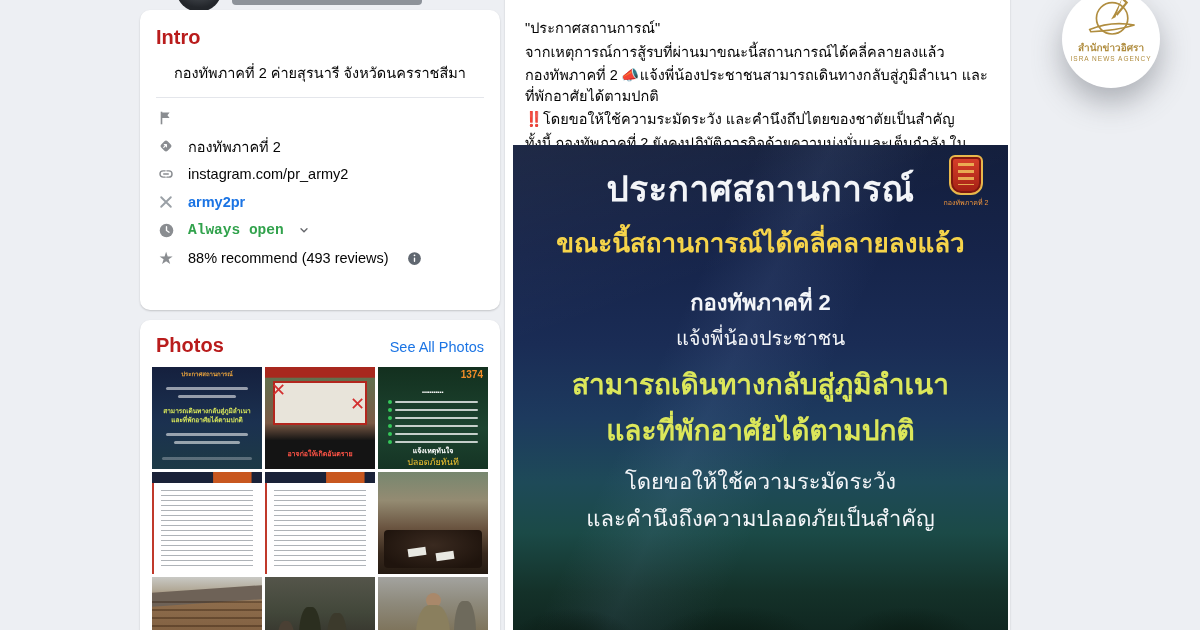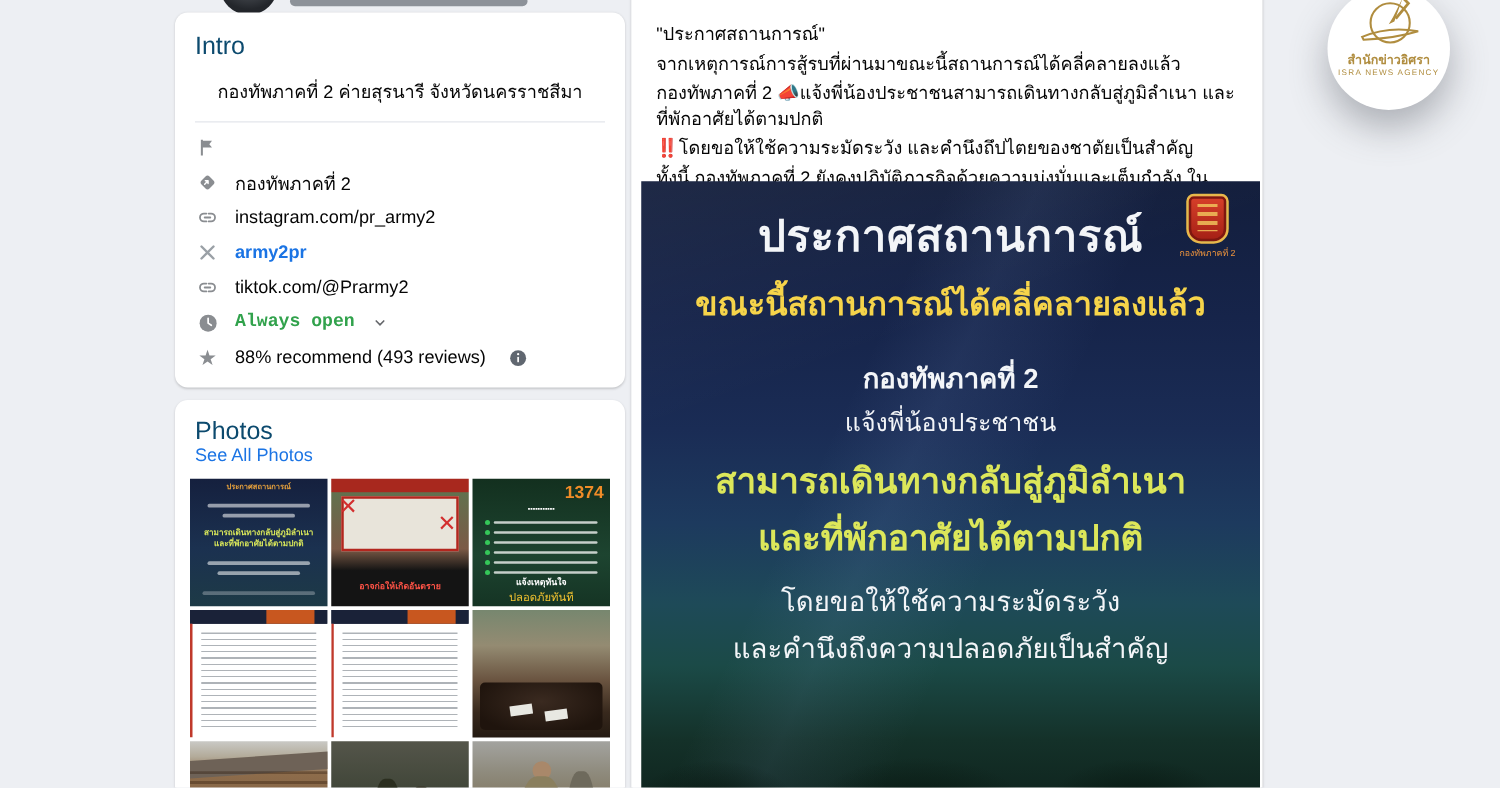--- a/index.html
+++ b/index.html
@@ -10,50 +10,50 @@
   
   .cut-avatar { position:absolute; left:176px; top:-34px; width:46px; height:46px; border-radius:50%;
     background:radial-gradient(circle at 50% 30%, #6a6f76, #23262b 70%); }
   .cut-textbar { position:absolute; left:232px; top:-3px; width:190px; height:8px; border-radius:4px; background:#8d9299; }
   .cut-bluedot { position:absolute; left:521px; top:-19px; width:26px; height:26px; border-radius:50%; background:#1877f2; }
 
   .card { position:absolute; background:#fff; border-radius:10px; box-shadow:0 1px 2px rgba(0,0,0,.18); }
 
   
   #intro-card { left:140px; top:10px; width:360px; height:300px; padding:16px 16px 10px; }
-  .card-title { font-size:20px; font-weight:normal; color:#0c4a6e; }
+  .card-title { font-size:20px; font-weight:bold; color:#b91c1c; }
   #intro-bio { margin-top:12px; text-align:center; font-size:14.5px; color:#050505; }
   #intro-divider { margin:13px 0 6px; border-top:1px solid #e4e6eb; }
   .intro-row { display:flex; align-items:center; height:28px; gap:12px; font-size:14.5px; color:#050505; }
   .intro-row .ic { width:20px; height:20px; flex:0 0 20px; display:flex; align-items:center; justify-content:center; }
   .intro-row svg { display:block; }
   .link-blue { color:#1b74e4; font-weight:bold; }
   .green { color:#31a24c; font-weight:bold;font-family:Liberation Mono, monospace; }
   .chev { margin-left:2px; }
   .star-glyph { font-size:17px; color:#8a8d91; line-height:1; }
   .info-badge { margin-left:6px; }
 
   
   #photos-card { left:140px; top:320px; width:360px; height:320px; padding:14px 12px 12px; }
-  #photos-head { display:flex; align-items:baseline; justify-content:space-between; padding:0 4px;flex-direction:column; }
+  #photos-head { display:flex; align-items:baseline; justify-content:space-between; padding:0 4px; }
   #see-all { font-size:14.5px; color:#1b74e4; }
   #photo-grid { margin-top:10px; display:grid; grid-template-columns:repeat(3,1fr); grid-auto-rows:102px; gap:3px; }
   .thumb { position:relative; overflow:hidden; background:#222; }
   .tl { position:absolute; left:0; right:0; text-align:center; line-height:1.25; }
 
   .t1 { background:linear-gradient(180deg,#15203e,#1b3150 55%,#1d3a46); }
   .t1 .hdr { top:4px; font-size:6px; color:#e8a23c; font-weight:bold; }
   .t1 .bar { position:absolute; left:14px; right:14px; height:3px; border-radius:2px; background:rgba(255,255,255,.55); }
   .t1 .g { font-size:6.5px; font-weight:bold; color:#d9e75a; }
   .t2 { background:linear-gradient(180deg,#a8281e 0%,#a8281e 10%,#62704e 11%,#7b5a46 55%,#141414 72%,#141414 100%); }
   .t2 .panel { position:absolute; left:8px; top:14px; right:8px; height:44px; background:#e8e4da; border:2px solid #b3261e; }
   .t2 .xmark { position:absolute; color:#d32f2f; font-weight:bold; font-size:18px; }
   .t2 .warn { bottom:10px; font-size:7px; font-weight:bold; color:#ff5346; }
   .t3 { background:linear-gradient(180deg,#13301f,#1d4430 60%,#153424); }
-  .t3 .hot { top:2px; text-align:right; padding-right:5px; font-size:14px; font-weight:bold; color:#f08c28; }
+  .t3 .hot { top:2px; text-align:right; padding-right:5px; font-size:10px; font-weight:bold; color:#f08c28; }
   .t3 .head { top:22px; font-size:5.5px; color:#fff; }
   .t3 .li { position:absolute; left:10px; right:10px; height:4px; display:flex; align-items:center; gap:3px; }
   .t3 .dot { width:4px; height:4px; border-radius:50%; background:#35c759; }
   .t3 .ln { flex:1; height:2.5px; background:rgba(255,255,255,.75); border-radius:2px; }
   .t3 .f1 { bottom:13px; font-size:7px; color:#fff; font-weight:bold; }
   .t3 .f2 { bottom:1px; font-size:9px; color:#f4c430; font-weight:normal; }
   .tdoc { background:#fff; }
   .tdoc .dochead { position:absolute; left:0; right:0; top:0; height:11px; background:#1a2238;
      background-image:linear-gradient(90deg,#1a2238 55%,#c8571f 56%,#c8571f 90%,#1a2238 91%); }
   .tdoc .body { position:absolute; left:9px; right:9px; top:18px; bottom:8px;
@@ -164,30 +164,20 @@
 
     <div class="intro-row">
       <span class="ic">
         <svg width="16" height="16" viewBox="0 0 20 20" stroke="#9aa0a6" stroke-width="2.4" stroke-linecap="round">
             <path d="M4 4l12 12M16 4L4 16"></path>
           </svg>
       </span>
       <span class="link-blue">army2pr</span>
     </div>
 
-    <div class="intro-row">
-      <span class="ic">
-        <svg width="18" height="18" viewBox="0 0 20 20" fill="none" stroke="#8a8d91" stroke-width="1.6" stroke-linecap="round">
-            <path d="M9 13.5H6.8a3.5 3.5 0 0 1 0-7H9"></path>
-            <path d="M11 6.5h2.2a3.5 3.5 0 0 1 0 7H11"></path>
-            <path d="M7.5 10h5"></path>
-          </svg>
-      </span>
-      <span>tiktok.com/@Prarmy2</span>
-    </div>
 
 
     <div class="intro-row">
       <span class="ic">
         <svg width="17" height="17" viewBox="0 0 20 20">
             <circle cx="10" cy="10" r="8" fill="#8a8d91"></circle>
             <path d="M10 5.5V10l3 2" stroke="#fff" stroke-width="1.6" fill="none" stroke-linecap="round"></path>
           </svg>
       </span>
       <span class="green">Always open</span>

